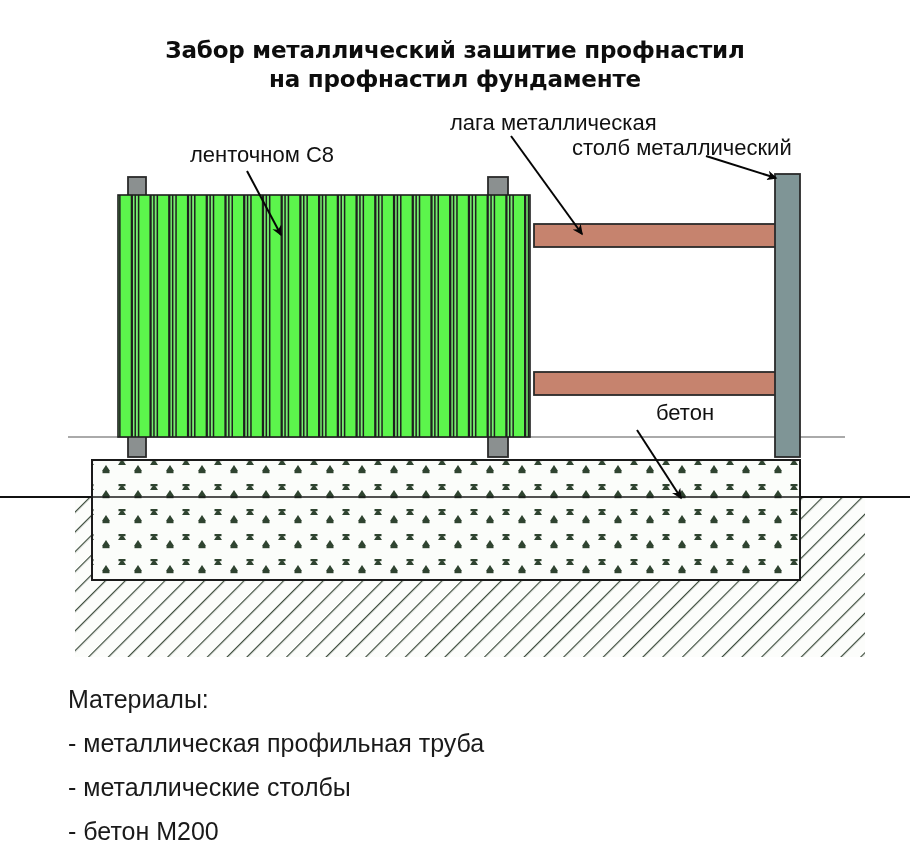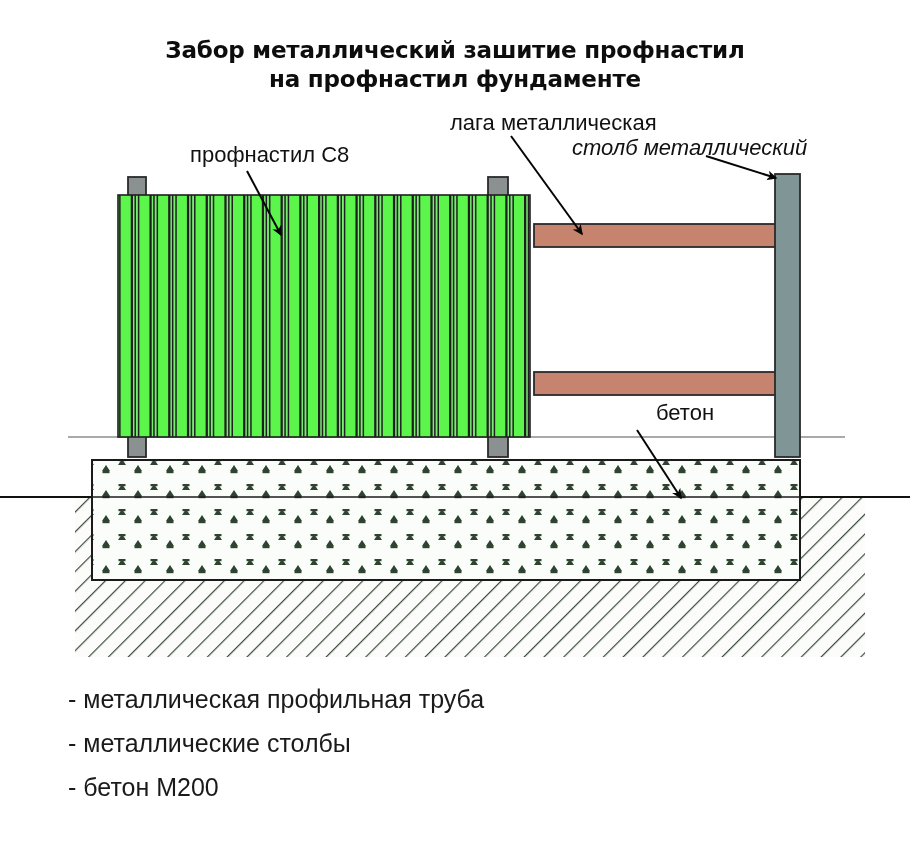--- a/index.html
+++ b/index.html
@@ -289,26 +289,27 @@
       <line x1="511" y1="104" x2="582" y2="202" stroke="#050505" stroke-width="2" marker-end="url(#arrowHead)"></line>
     </g>
     <g>
       <line x1="706" y1="124" x2="776" y2="146" stroke="#050505" stroke-width="2" marker-end="url(#arrowHead)"></line>
     </g>
     <g>
       <line x1="637" y1="398" x2="681" y2="466" stroke="#050505" stroke-width="2" marker-end="url(#arrowHead)"></line>
     </g>
   </svg>
 
-  <div class="callout" style="left:190px; top:110px;">профнастил С8</div>
+  <div class="callout" style="left:190px; top:110px;">ленточном С8</div>
   <div class="callout" style="left:450px; top:78px;">лага металлическая</div>
-  <div class="callout" style="left:572px; top:103px;font-style:italic;">столб металлический</div>
+  <div class="callout" style="left:572px; top:103px;">столб металлический</div>
   <div class="callout" style="left:656px; top:368px;">бетон</div>
 
   <div class="materials">
+    <div class="m-line m-head">Материалы:</div>
     <div class="m-line">- металлическая профильная труба</div>
     <div class="m-line">- металлические столбы</div>
     <div class="m-line">- бетон М200</div>
   </div>
 
   <div class="watermark">REPAIRBLOG.RU</div>
 
 </div>
 
 </body></html>

